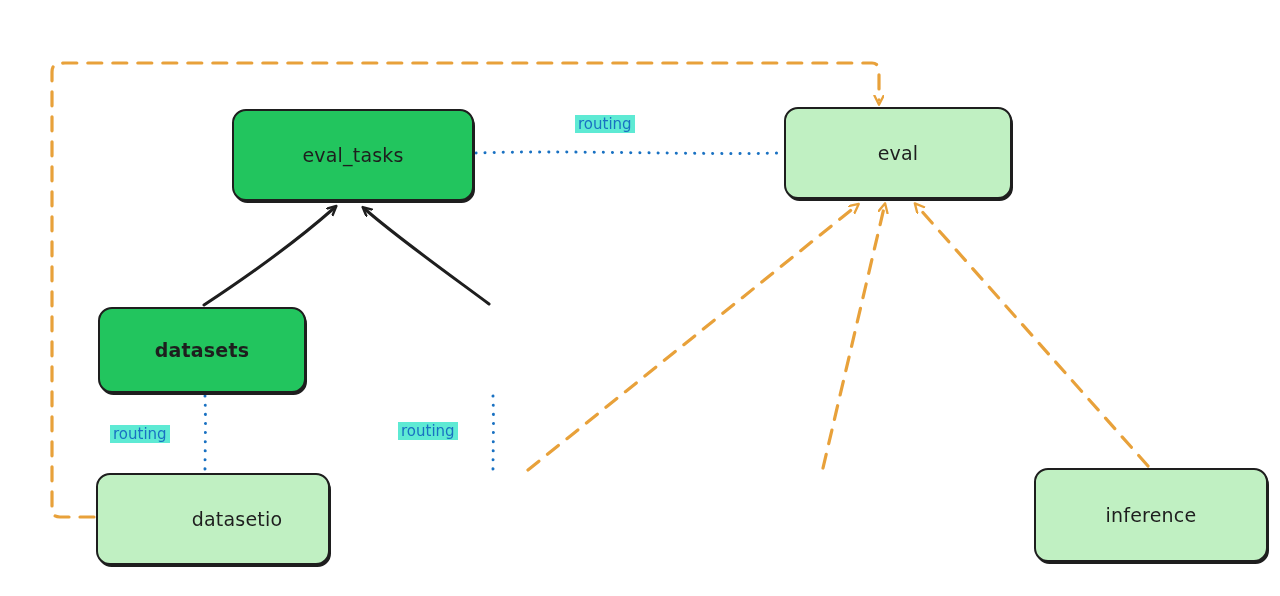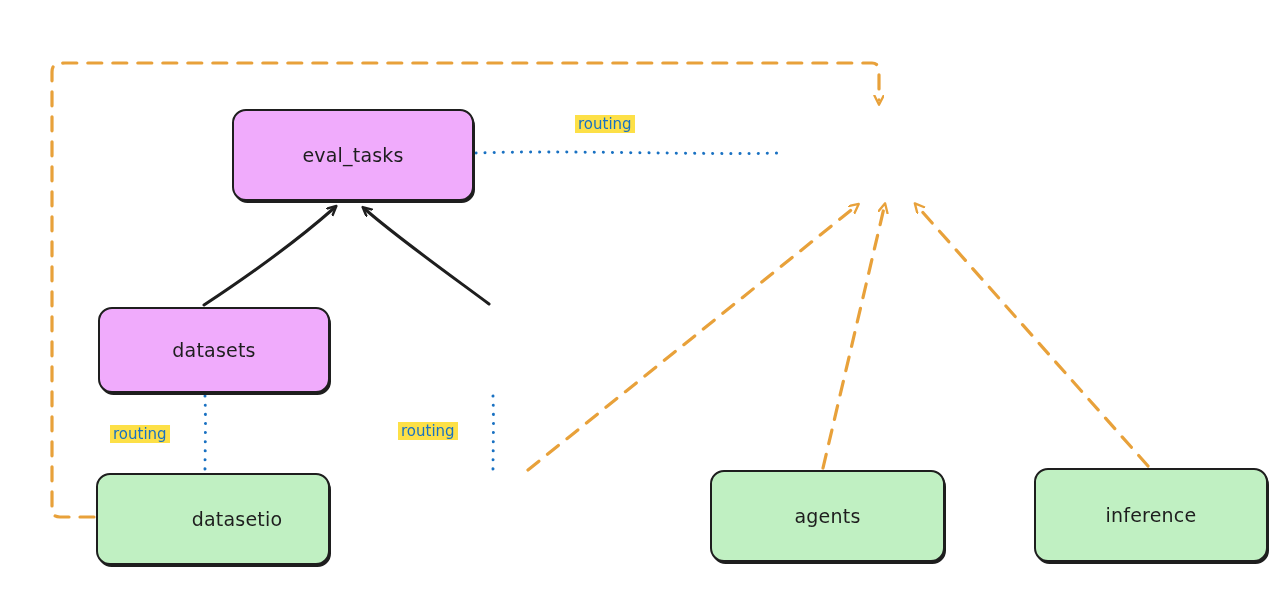--- a/index.html
+++ b/index.html
@@ -37,30 +37,30 @@
     box-shadow: 1.5px 2.5px 0 -0.5px #1e1e1e;
   }
   .node .node-label {
     font-family: "DejaVu Sans", sans-serif;
     font-size: 19px;
     color: #1e1e1e;
     letter-spacing: 0.2px;
     white-space: nowrap;
     user-select: none;
   }
-  .node.blue { background: #f0abfc; }
+  .node.blue { background: #22c55e; }
   .node.green { background: #c0f0c2; }
   .edge-label {
     position: absolute;
     font-family: "DejaVu Sans", sans-serif;
     font-size: 15px;
     color: #1971c2;
     white-space: nowrap;
     user-select: none;
-    background: #fde047;
+    background: #5eead4;
     padding: 0 3px;
   }
 </style>
 </head>
 <body>
 
 <div id="canvas">
 
   <svg id="edge-layer" viewBox="0 0 1280 596">
     <defs>
@@ -88,34 +88,34 @@
 
     <path d="M823,468 L884,208" fill="none" stroke="#e8a13a" stroke-width="3.2" stroke-linecap="round" stroke-dasharray="14 11" marker-end="url(#arrow-orange)"></path>
 
     <path d="M1148,466 L918,207" fill="none" stroke="#e8a13a" stroke-width="3.2" stroke-linecap="round" stroke-dasharray="14 11" marker-end="url(#arrow-orange)"></path>
   </svg>
 
   <div class="node blue" style="left:232px; top:109px; width:242px; height:92px;">
     <span class="node-label">eval_tasks</span>
   </div>
 
+  <div class="node green" style="left:784px; top:107px; width:228px; height:92px;">
+    <span class="node-label">eval</span>
+  </div>
 
-  <div class="node blue" style="left:98px; top:307px; width:232px; height:86px;">
+  <div class="node blue" style="left:98px; top:307px; width:208px; height:86px;font-weight:bold;">
     <span class="node-label">datasets</span>
   </div>
 
 
   <div class="node green" style="left:96px; top:473px; width:234px; height:92px;padding-left:48px;">
     <span class="node-label">datasetio</span>
   </div>
 
 
-  <div class="node green" style="left:710px; top:470px; width:235px; height:92px;">
-    <span class="node-label">agents</span>
-  </div>
 
   <div class="node green" style="left:1026px; top:468px; width:234px; height:94px;margin-left:8px;">
     <span class="node-label">inference</span>
   </div>
 
   <div class="edge-label" style="left:575px; top:115px;">routing</div>
 
   <div class="edge-label" style="left:110px; top:425px;">routing</div>
 
   <div class="edge-label" style="left:398px; top:422px;">routing</div>

